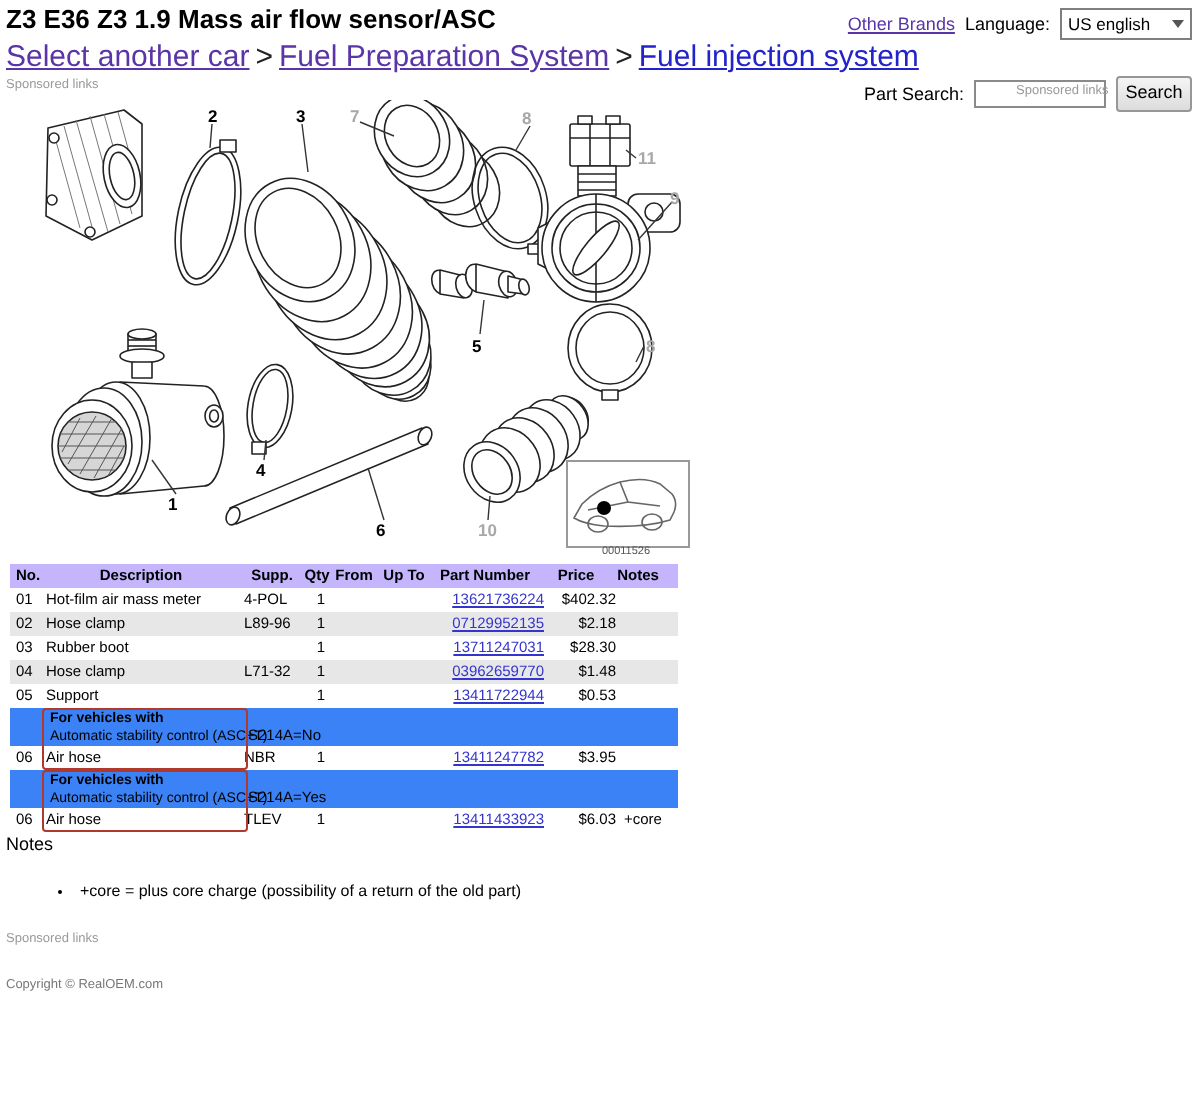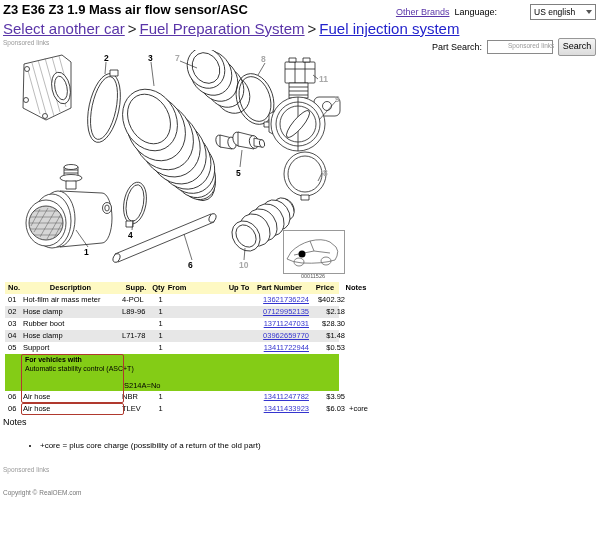--- a/index.html
+++ b/index.html
@@ -10,54 +10,54 @@
   .title{left:3px;top:2px;font-size:13px;font-weight:bold;white-space:nowrap;}
   .crumbs{left:3px;top:20px;font-size:15px;white-space:nowrap;}
   .crumbs a{text-decoration:underline;cursor:pointer;}
   .bc-visited{color:#5a35a8;}
   .bc-new{color:#2323cc;}
   .bc-sep{color:#222;margin:0 3px;}
   .hdr-line1{top:4px;right:4px;display:flex;align-items:center;gap:5px;font-size:9px;}
   .hdr-line2{top:38px;right:4px;display:flex;align-items:center;gap:5px;font-size:9px;}
   .other-brands{color:#5a35a8;text-decoration:underline;cursor:pointer;}
   .select{width:58px;height:14px;border:1px solid #7f7f7f;background:#fff;display:flex;
-          align-items:center;justify-content:space-between;padding:0 3px;font-size:8.5px;cursor:pointer;margin-left:28px;}
+          align-items:center;justify-content:space-between;padding:0 3px;font-size:8.5px;cursor:pointer;}
   .chev{width:0;height:0;border-left:3px solid transparent;border-right:3px solid transparent;
         border-top:4px solid #555;}
   .psearch-input{width:60px;height:12px;border:1px solid #8a8a8a;font-size:8.5px;padding:0 2px;}
   .btn{width:36px;height:16px;font-size:9px;background:linear-gradient(#f5f5f5,#dcdcdc);
        border:1px solid #979797;border-radius:2px;text-align:center;line-height:15px;cursor:pointer;}
   .sponsored{font-size:6.5px;color:#999;}
   
   .diagram{left:14px;top:50px;width:340px;height:232px;}
   .diagram svg.main{position:absolute;left:0;top:0;}
   .co{position:absolute;font-size:8.5px;font-weight:bold;line-height:8px;}
   .co.on{color:#000;}
   .co.off{color:#a8a8a8;}
   .carbox{position:absolute;left:269px;top:180px;width:60px;height:42px;border:1px solid #999;background:#fff;}
   .carcode{position:absolute;left:269px;top:223px;width:60px;text-align:center;font-size:5.5px;color:#555;}
   
   .ptable{left:5px;top:282px;width:334px;font-size:7.5px;}
   .trow{display:flex;height:12px;line-height:12px;white-space:nowrap;}
-  .thead{background:#fef9c3;font-weight:bold;}
+  .thead{background:#c4b5fd;font-weight:bold;}
   .alt{background:#e7e7e7;}
   .c{flex:none;overflow:visible;}
   .c-no{width:13px;padding-left:3px;}
   .c-desc{width:99px;padding-left:2px;}
   .c-supp{width:32px;}
   .c-qty{width:13px;text-align:center;}
   .c-from{width:24px;text-align:center;}
-  .c-upto{width:26px;text-align:center;margin-left:37px;}
+  .c-upto{width:26px;text-align:center;}
   .c-part{width:55px;text-align:right;}
   .c-price{width:36px;text-align:right;}
   .c-notes{width:26px;padding-left:4px;}
   .thead .c-desc,.thead .c-supp,.thead .c-part,.thead .c-price,.thead .c-notes{text-align:center;padding-left:0;}
   .plink{color:#3434cf;text-decoration:underline;cursor:pointer;}
   .group{position:relative;}
-  .ghdr{height:37px;line-height:9px;background:#84cc16;align-items:flex-end;padding-bottom:0;}
+  .ghdr{height:19px;line-height:9px;background:#3b82f6;align-items:flex-end;padding-bottom:0;}
   .gdesc{padding-top:1px;padding-left:4px;align-self:flex-start;}
   .g1{display:block;font-weight:bold;font-size:7px;line-height:9px;}
   .g2{display:block;font-size:7px;line-height:9px;}
   .gsupp{padding-bottom:1px;}
   .redbox{position:absolute;left:16px;top:0;bottom:0;width:101px;border:1px solid #b0392e;
           border-radius:2px;pointer-events:none;}
   
   .notes-h{left:3px;top:417px;font-size:9px;}
   .notes-ul{left:14px;top:429px;font-size:8px;margin:12px;padding-left:14px;}
   .notes-ul li{margin:0;}
@@ -325,21 +325,21 @@
       <span class="c c-qty">1</span>
       <span class="c c-from"></span>
       <span class="c c-upto"></span>
       <span class="c c-part"><a class="plink">13711247031</a></span>
       <span class="c c-price">$28.30</span>
       <span class="c c-notes"></span>
     </div>
     <div class="trow alt">
       <span class="c c-no">04</span>
       <span class="c c-desc">Hose clamp</span>
-      <span class="c c-supp">L71-78</span>
+      <span class="c c-supp">L71-32</span>
       <span class="c c-qty">1</span>
       <span class="c c-from"></span>
       <span class="c c-upto"></span>
       <span class="c c-part"><a class="plink">03962659770</a></span>
       <span class="c c-price">$1.48</span>
       <span class="c c-notes"></span>
     </div>
     <div class="trow">
       <span class="c c-no">05</span>
       <span class="c c-desc">Support</span>
@@ -369,20 +369,28 @@
         <span class="c c-from"></span>
         <span class="c c-upto"></span>
         <span class="c c-part"><a class="plink">13411247782</a></span>
         <span class="c c-price">$3.95</span>
         <span class="c c-notes"></span>
       </div>
       <div class="redbox"></div>
     </div>
 
     <div class="group">
+      <div class="trow ghdr">
+        <span class="c c-no"></span>
+        <span class="c c-desc gdesc">
+          <span class="g1">For vehicles with</span>
+          <span class="g2">Automatic stability control (ASC+T)</span>
+        </span>
+        <span class="c gsupp">S214A=Yes</span>
+      </div>
       <div class="trow">
         <span class="c c-no">06</span>
         <span class="c c-desc">Air hose</span>
         <span class="c c-supp">TLEV</span>
         <span class="c c-qty">1</span>
         <span class="c c-from"></span>
         <span class="c c-upto"></span>
         <span class="c c-part"><a class="plink">13411433923</a></span>
         <span class="c c-price">$6.03</span>
         <span class="c c-notes">+core</span>

